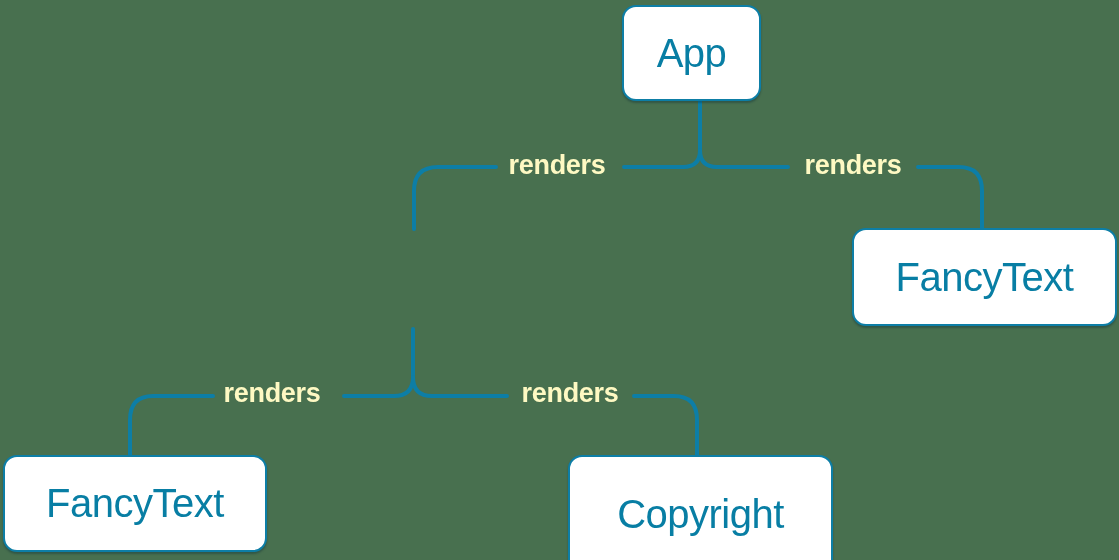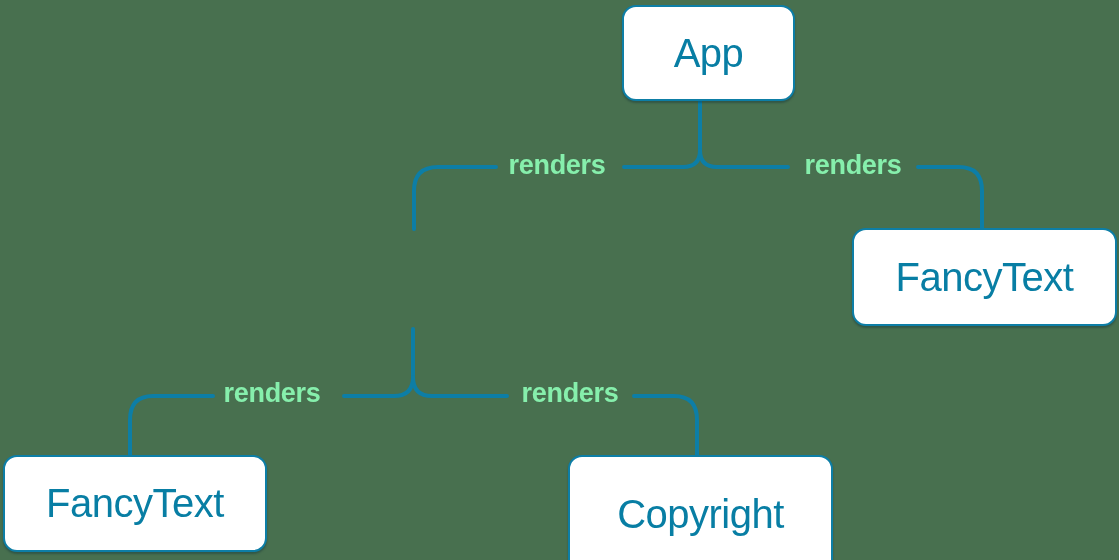--- a/index.html
+++ b/index.html
@@ -37,29 +37,29 @@
     justify-content: center;
     box-sizing: border-box;
   }
   .node .node-label {
     color: #087ea4;
     font-size: 40px;
     font-weight: 500;
     letter-spacing: -0.5px;
     white-space: nowrap;
   }
-  .node-app                  { left: 622px; top: 5px;   width: 173px; height: 96px; }
+  .node-app                  { left: 622px; top: 5px;   width: 139px; height: 96px; }
   .node-inspiration          { left: 197px; top: 228px; width: 458px; height: 102px; }
   .node-fancytext-top        { left: 852px; top: 228px; width: 265px; height: 98px; }
   .node-fancytext-bottom     { left: 3px;   top: 455px; width: 264px; height: 97px; }
   .node-copyright            { left: 568px; top: 455px; width: 265px; height: 118px; }
   .edge-label {
     position: absolute;
     transform: translate(-50%, -54%);
-    color: #86efac;
+    color: #fef9c3;
     font-size: 27px;
     font-weight: 700;
     letter-spacing: -0.3px;
     white-space: nowrap;
   }
   .edge-label-1 { left: 557px; top: 167px; }
   .edge-label-2 { left: 853px; top: 167px; }
   .edge-label-3 { left: 272px; top: 395px; }
   .edge-label-4 { left: 570px; top: 395px; }
 </style>

